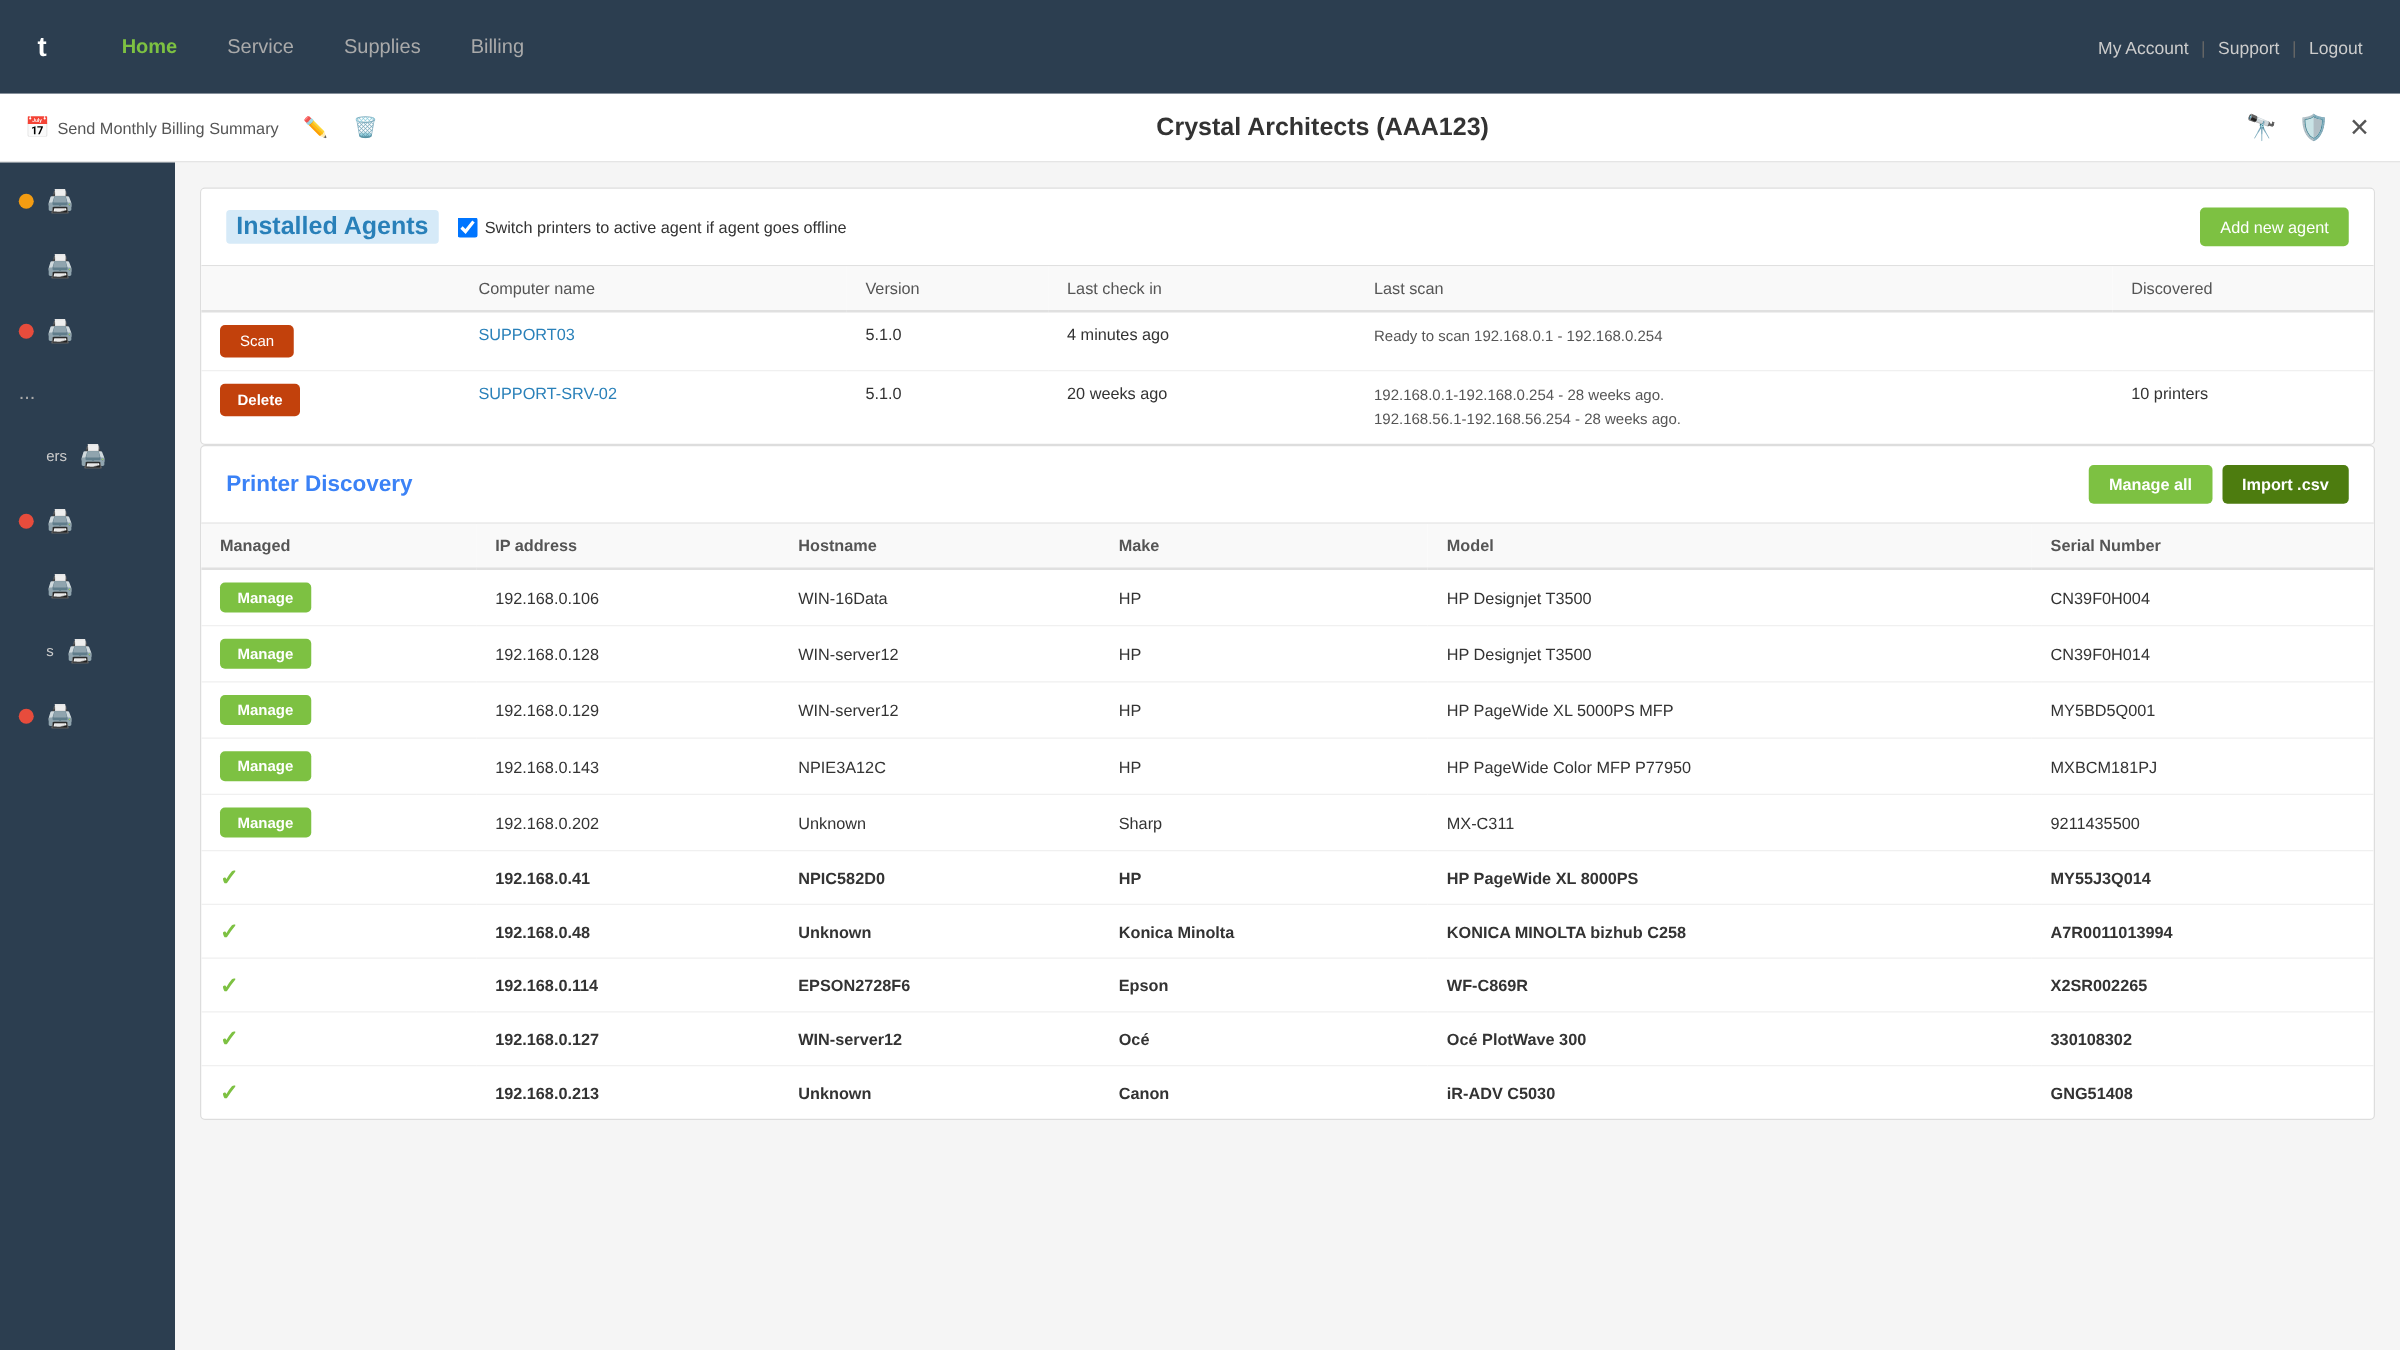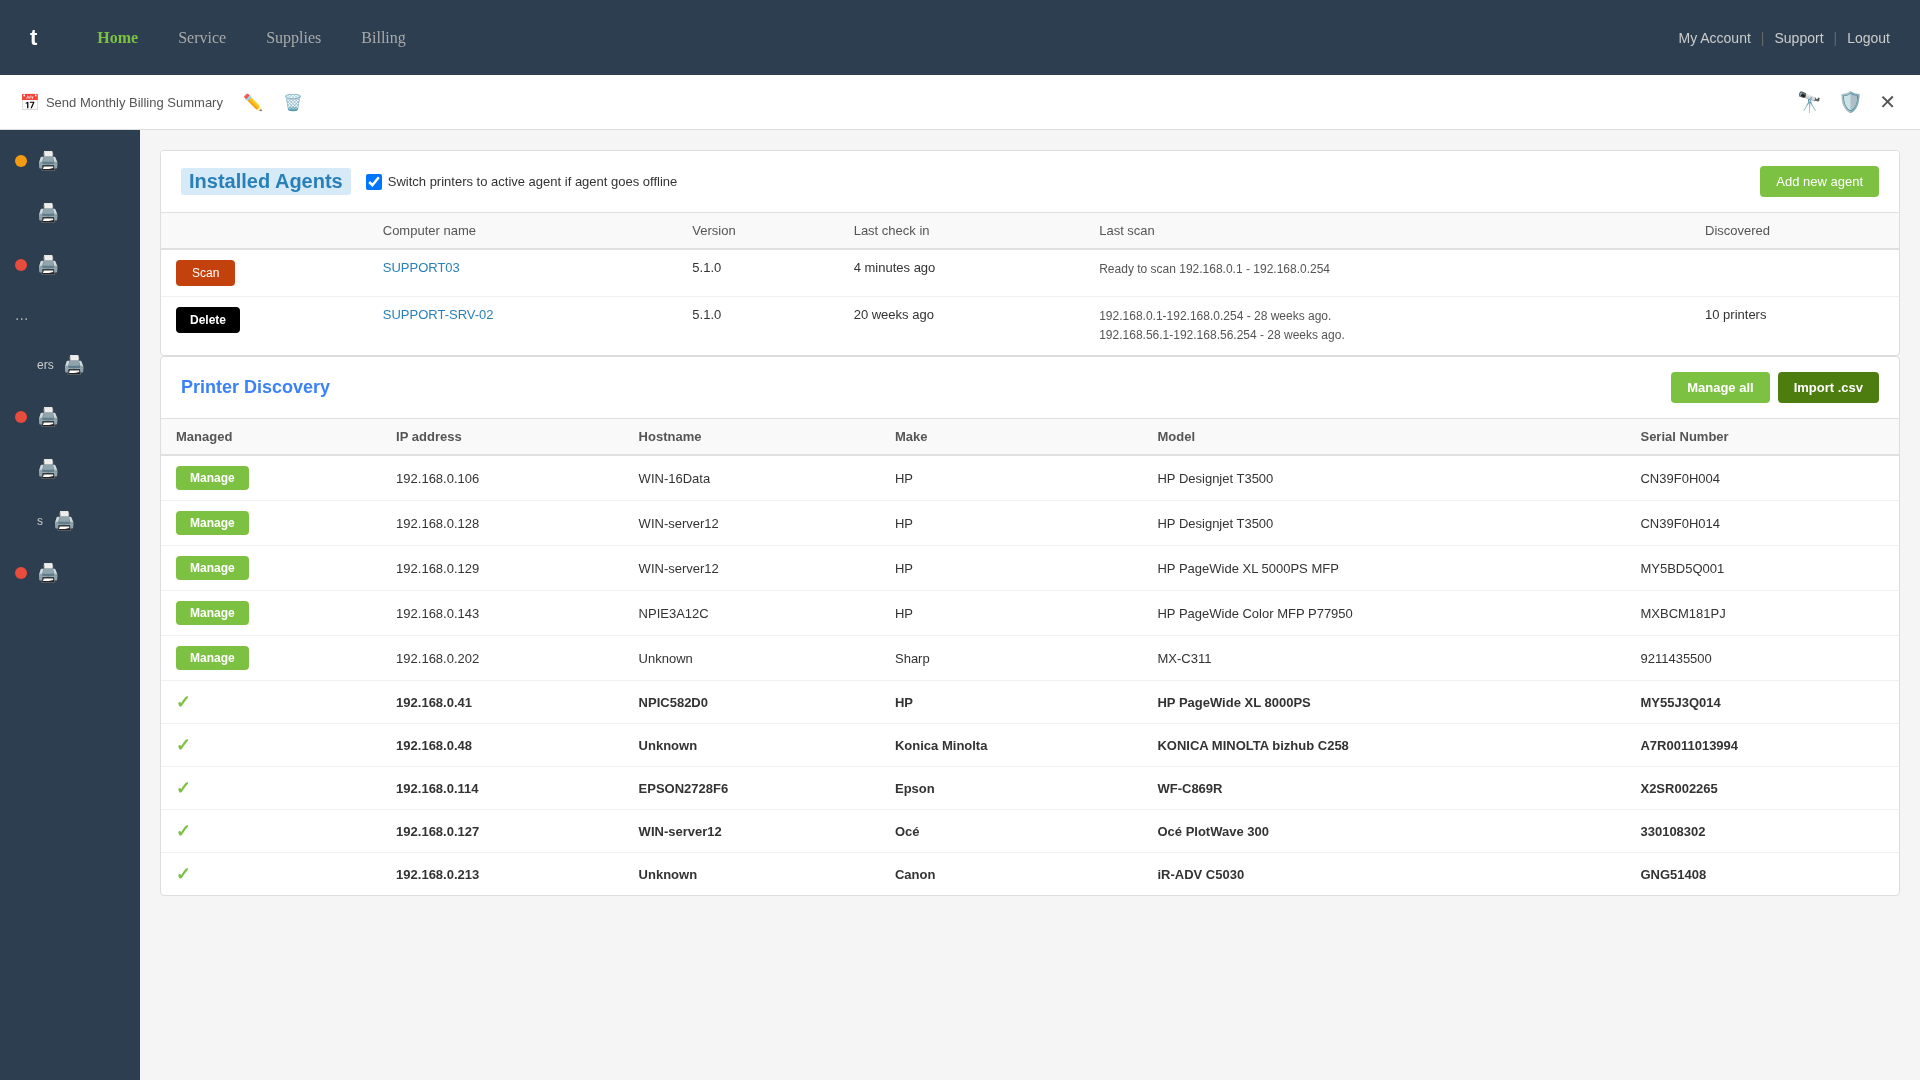--- a/index.html
+++ b/index.html
@@ -23,21 +23,20 @@
       color: #fff;
       font-size: 22px;
       font-weight: bold;
       margin-right: 20px;
     }
     .nav-item {
       color: #aaa;
       font-size: 16px;
       cursor: pointer;
       text-decoration: none;
-      font-family: Liberation Serif, serif;
     }
     .nav-item.active {
       color: #7dc142;
       font-weight: bold;
     }
     .top-nav-right {
       display: flex;
       align-items: center;
       gap: 0;
       color: #ccc;
@@ -222,21 +221,21 @@
       background: #c2410c;
       color: #fff;
       border: none;
       padding: 6px 16px;
       border-radius: 4px;
       font-size: 12px;
       font-weight: normal;
       cursor: pointer;
     }
     .btn-delete {
-      background: #000000;
+      background: #c2410c;
       color: #fff;
       border: none;
       padding: 6px 14px;
       border-radius: 4px;
       font-size: 12px;
       font-weight: bold;
       cursor: pointer;
     }
     .link-blue {
       color: #2980b9;
@@ -354,20 +353,21 @@
   </div>
 </nav>
 
 <div class="toolbar">
   <button class="toolbar-btn">
     <span class="toolbar-icon">📅</span>
     <span>Send Monthly Billing Summary</span>
   </button>
   <span class="toolbar-icon" style="cursor:pointer;">✏️</span>
   <span class="toolbar-icon" style="cursor:pointer;">🗑️</span>
+  <span class="toolbar-title">Crystal Architects (AAA123)</span>
   <div class="toolbar-actions">
     <span class="toolbar-action-icon">🔭</span>
     <span class="toolbar-action-icon">🛡️</span>
     <span class="toolbar-action-icon">✕</span>
   </div>
 </div>
 
 <div class="layout">
 
   <div class="sidebar">

